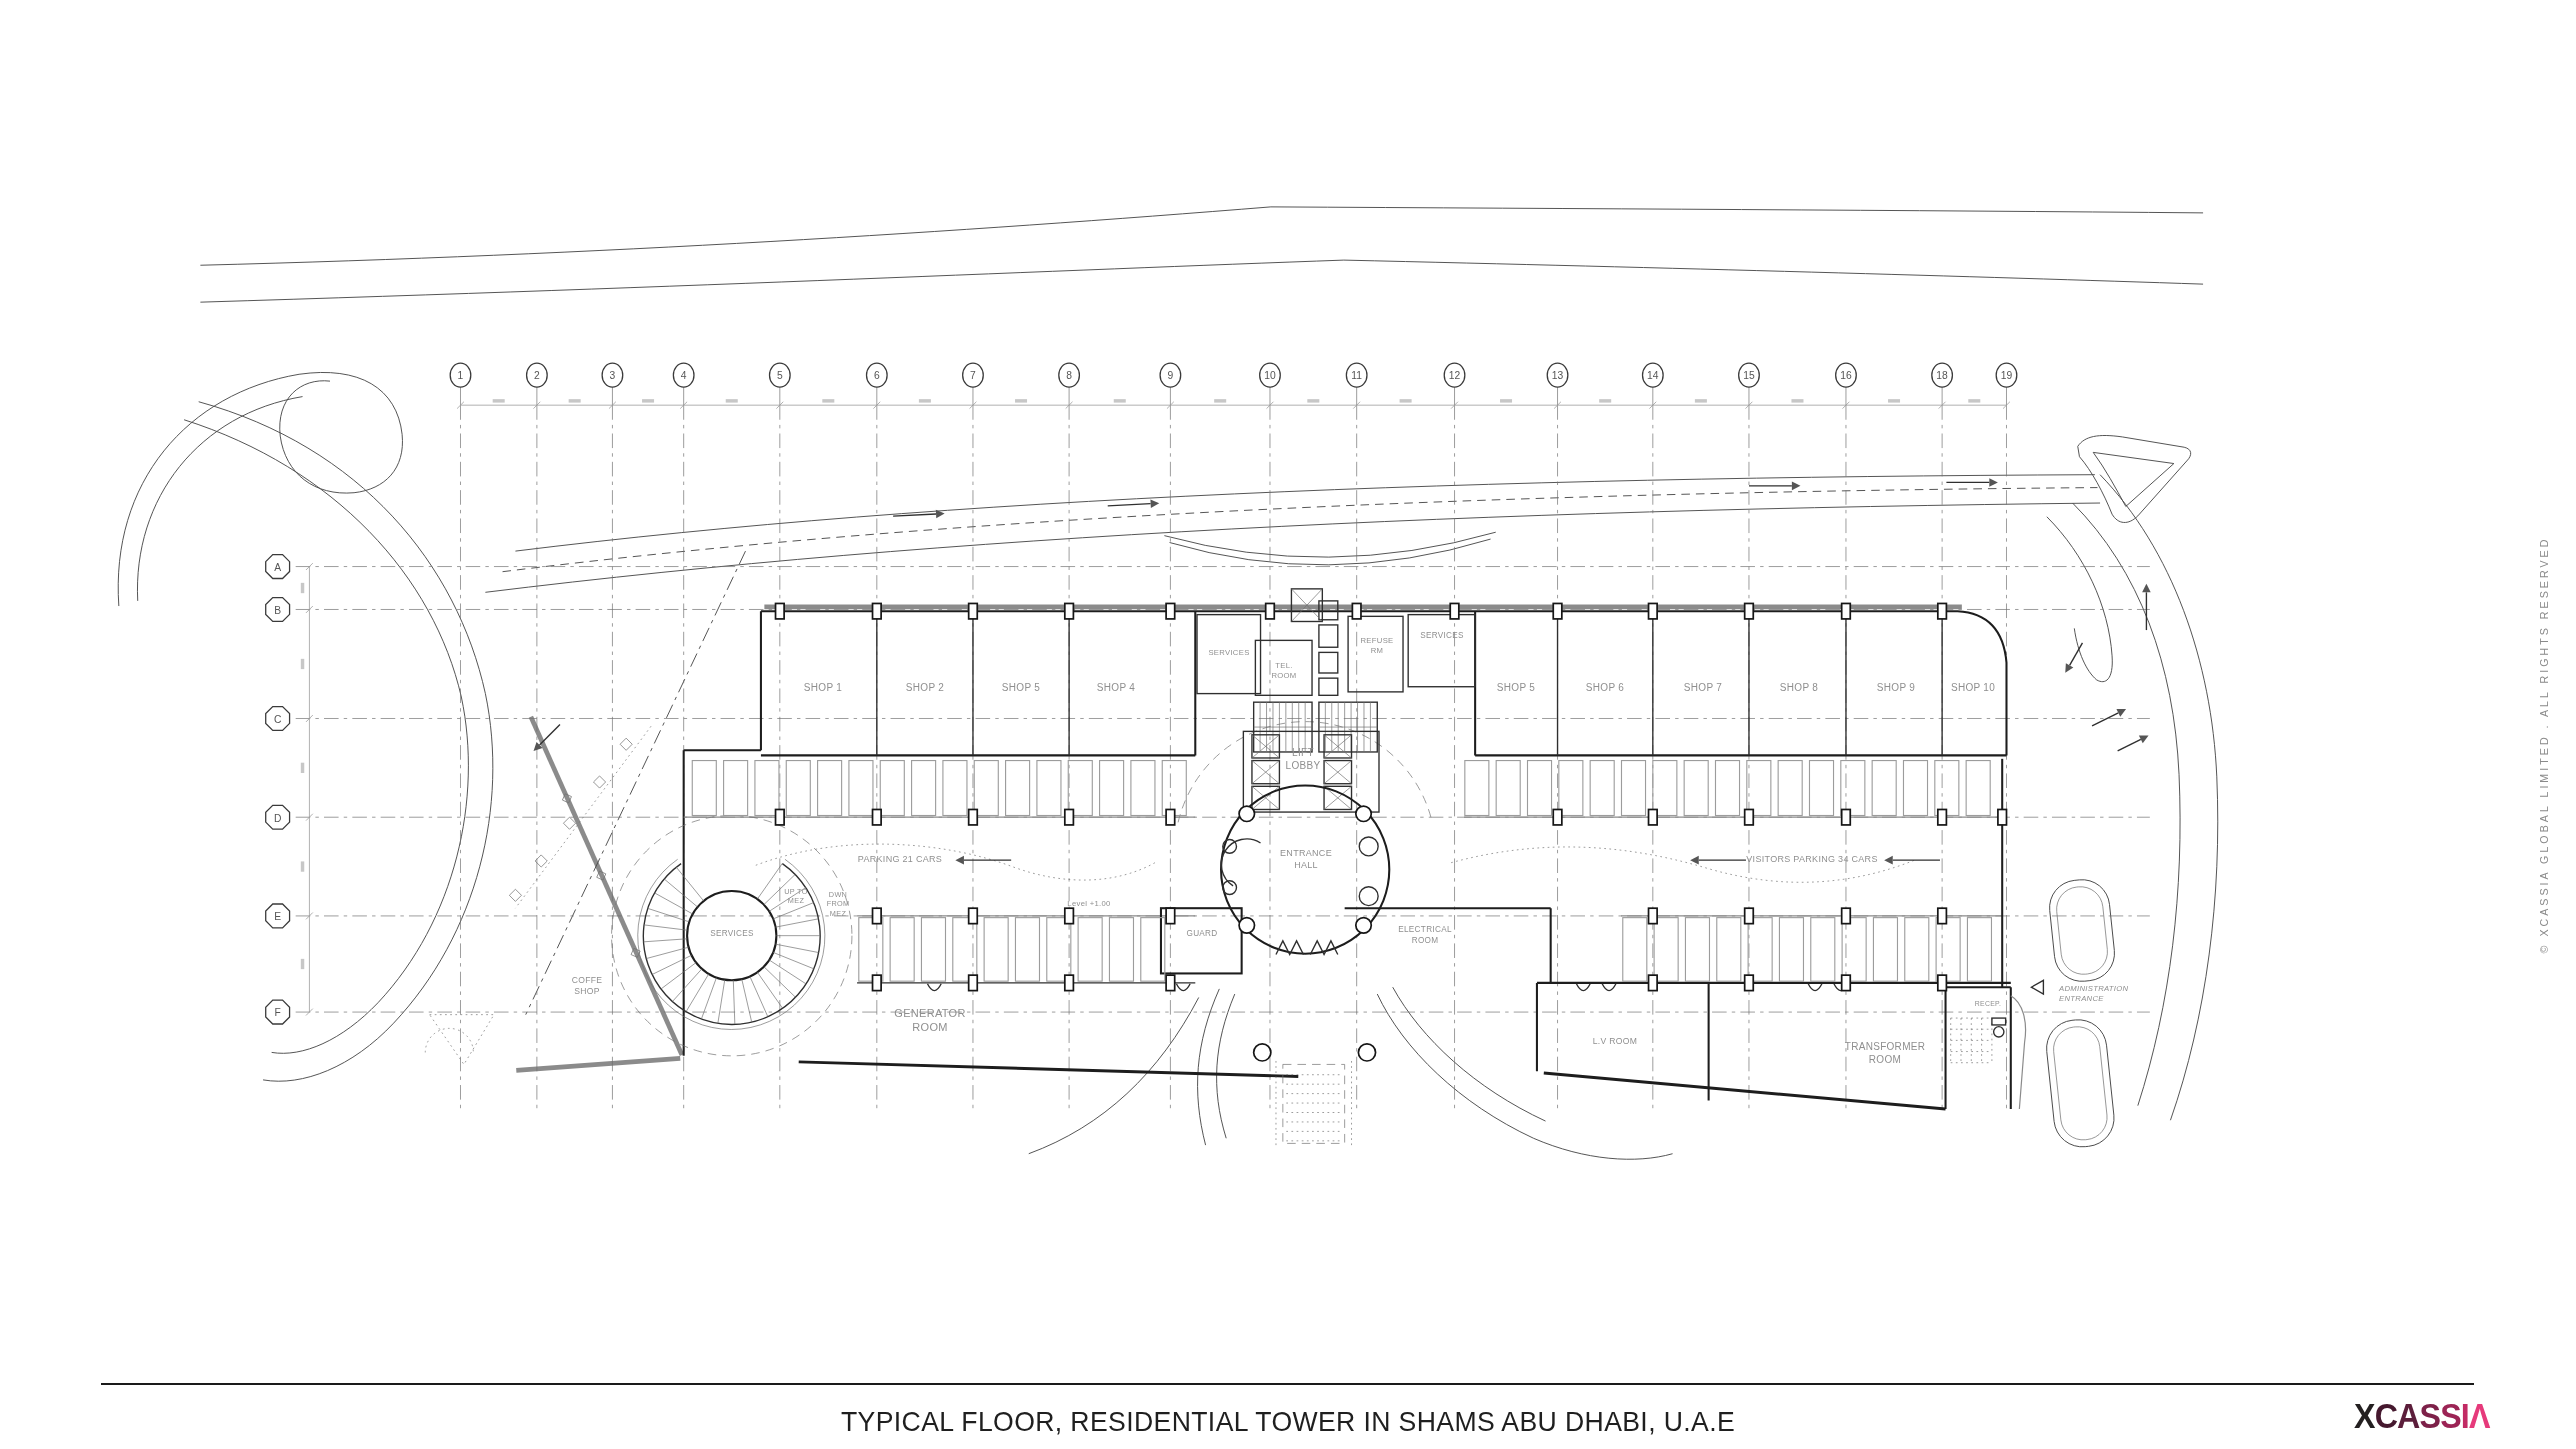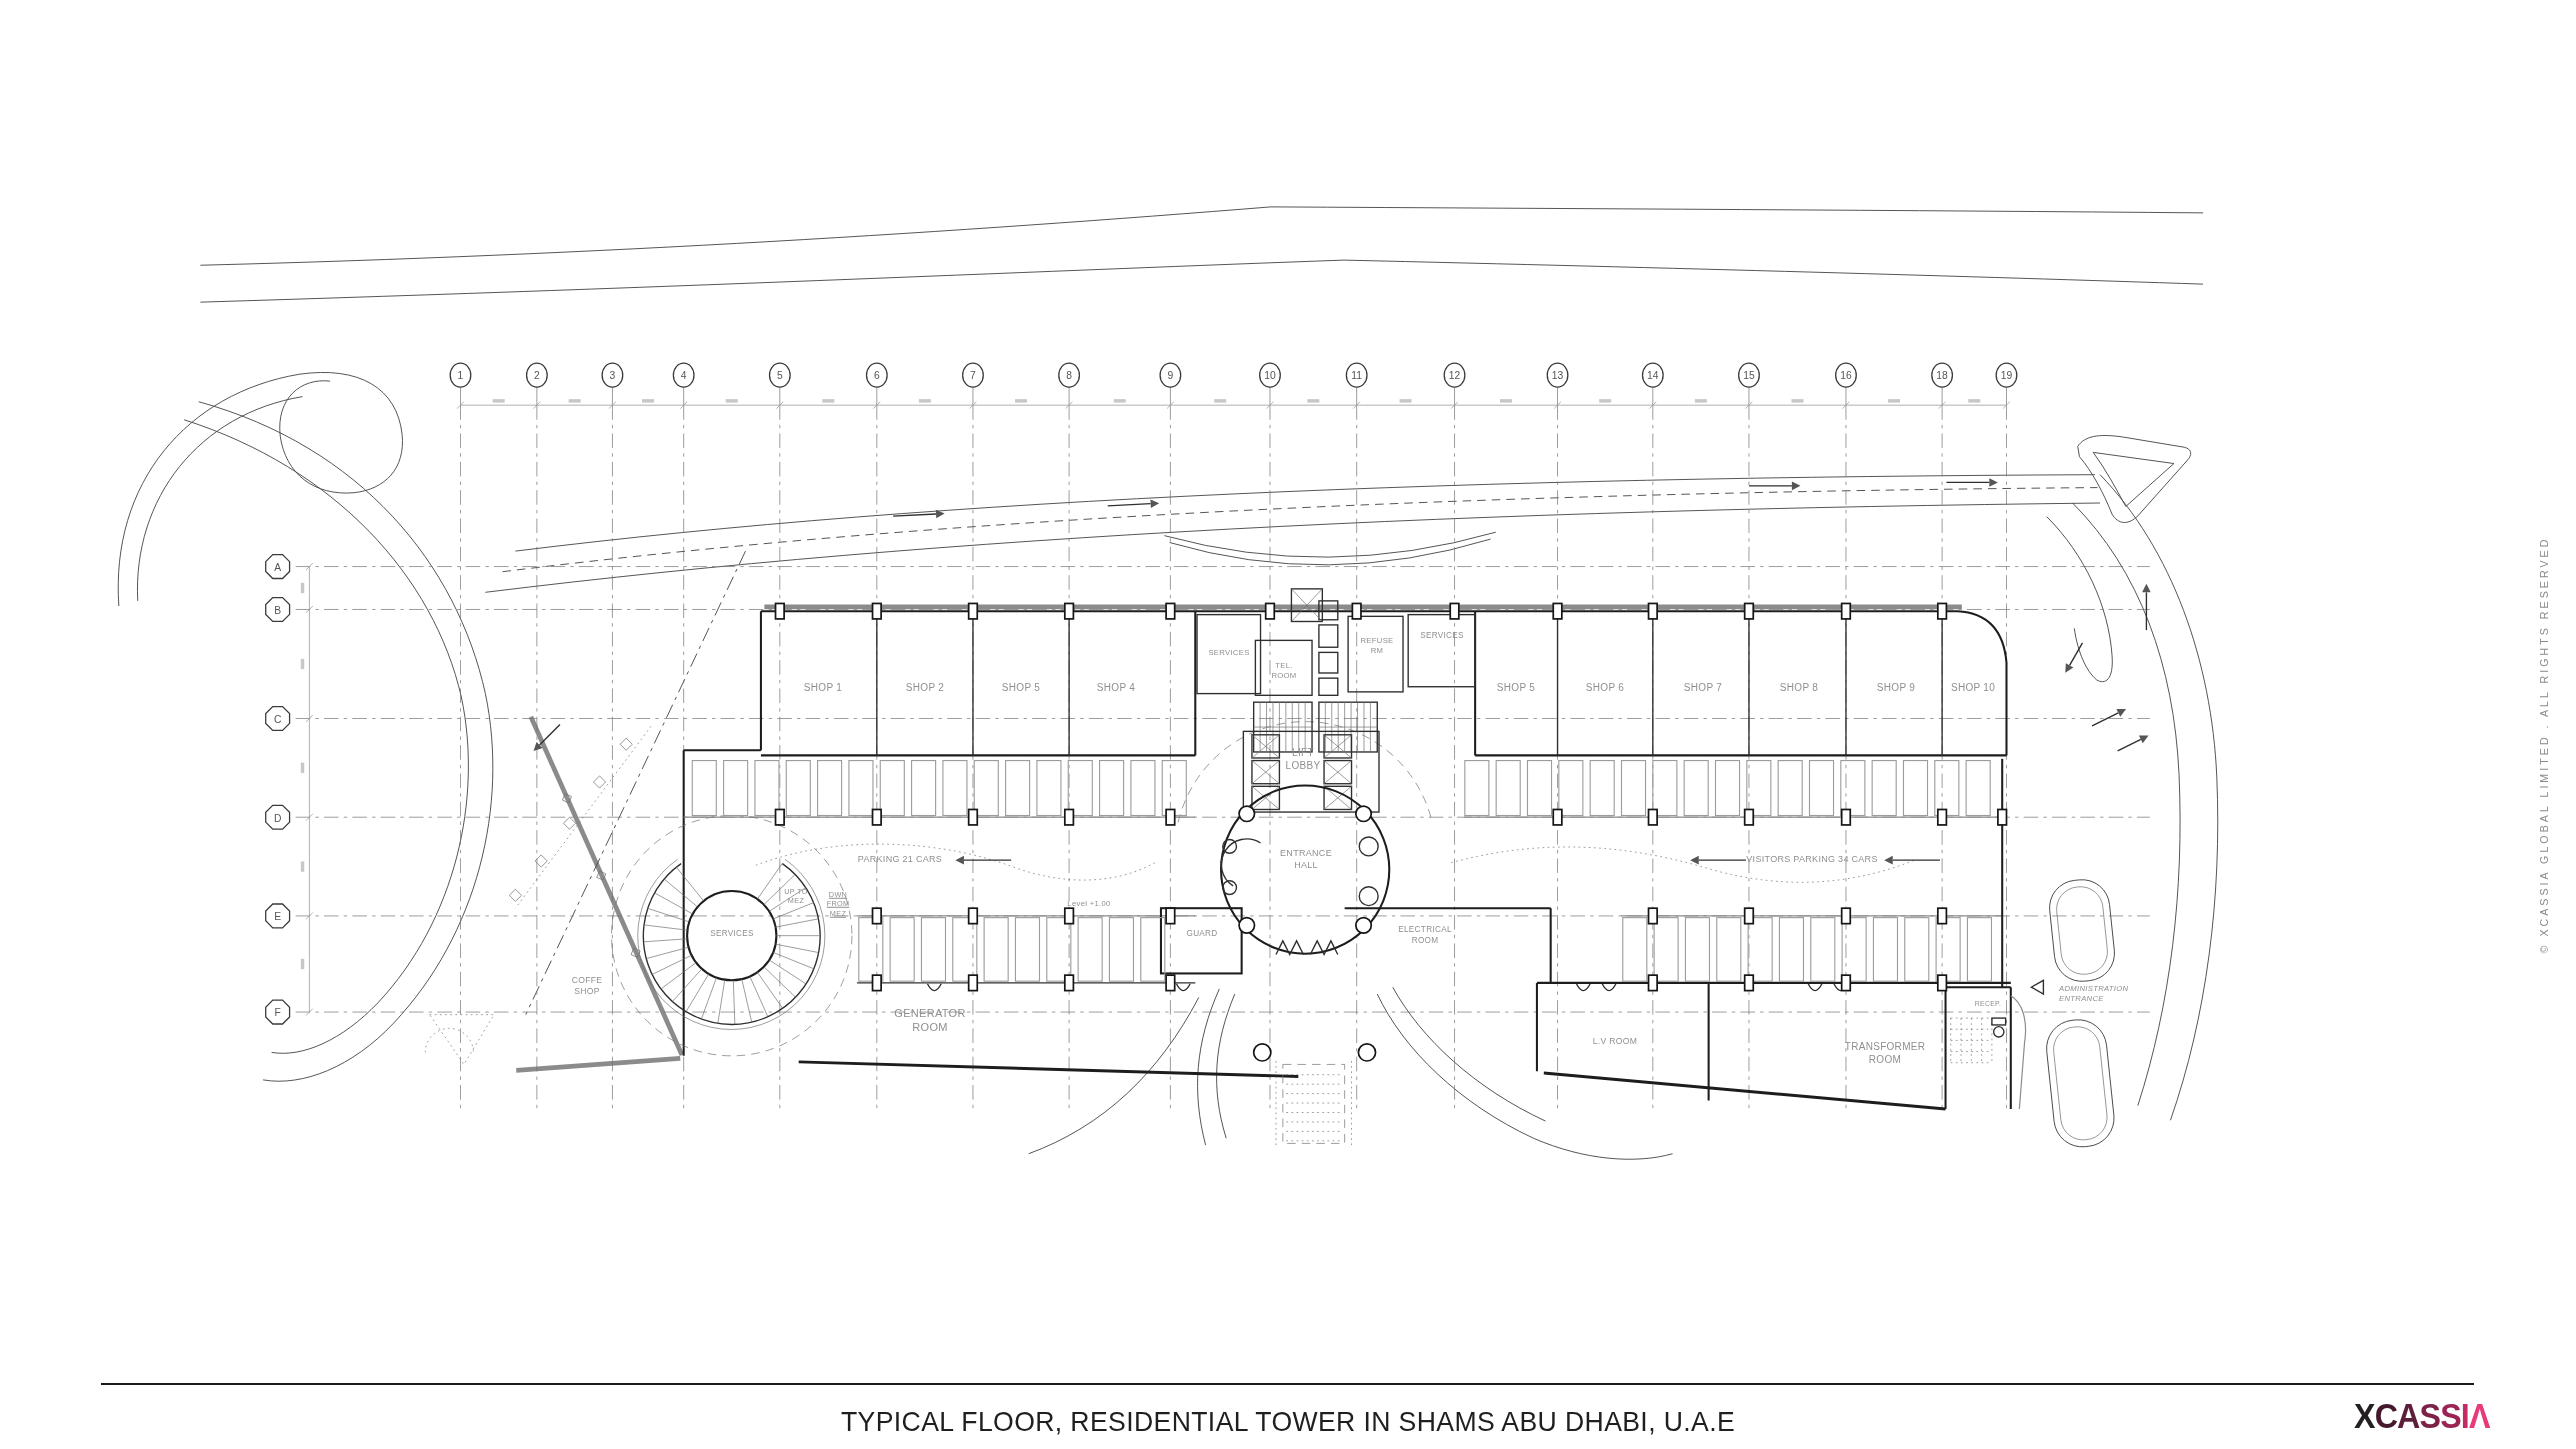--- a/index.html
+++ b/index.html
@@ -532,21 +532,21 @@
 ROOM</div>
       <div class="lbl" style="left: 1202px; top: 934px; font-size: 8.2px;">GUARD</div>
       <div class="lbl" style="left: 1089px; top: 904px; font-size: 7.7px;">Level +1.00</div>
       <div class="lbl" style="left: 900px; top: 860px; font-size: 9px;">PARKING 21 CARS</div>
       <div class="lbl" style="left: 1812px; top: 860px; font-size: 9px;">VISITORS PARKING 34 CARS</div>
       <div class="lbl" style="left: 587px; top: 986px; font-size: 8.6px;">COFFE
 SHOP</div>
       <div class="lbl" style="left: 732px; top: 934px; font-size: 8.2px;">SERVICES</div>
       <div class="lbl" style="left: 796px; top: 896px; font-size: 7.3px;">UP TO
 MEZ</div>
-      <div class="lbl" style="left: 838px; top: 904px; font-size: 7.3px; text-decoration: underline;">DWN
+      <div class="lbl" style="left: 838px; top: 904px; font-size: 7.3px;">DWN
 FROM
 MEZ</div>
       <div class="lbl" style="left: 930px; top: 1020px; font-size: 11px;">GENERATOR
 ROOM</div>
       <div class="lbl" style="left: 1615px; top: 1042px; font-size: 8.6px;">L.V ROOM</div>
       <div class="lbl" style="left: 1844px; top: 1053px; font-size: 10px; margin-left: 41px;">TRANSFORMER
 ROOM</div>
       <div class="lbl" style="left: 1988px; top: 1004px; font-size: 6.9px;">RECEP.</div>
       <div class="lbl left" style="left: 2059px; top: 994px; font-size: 7.7px; font-style: italic;">ADMINISTRATION
 ENTRANCE</div>

